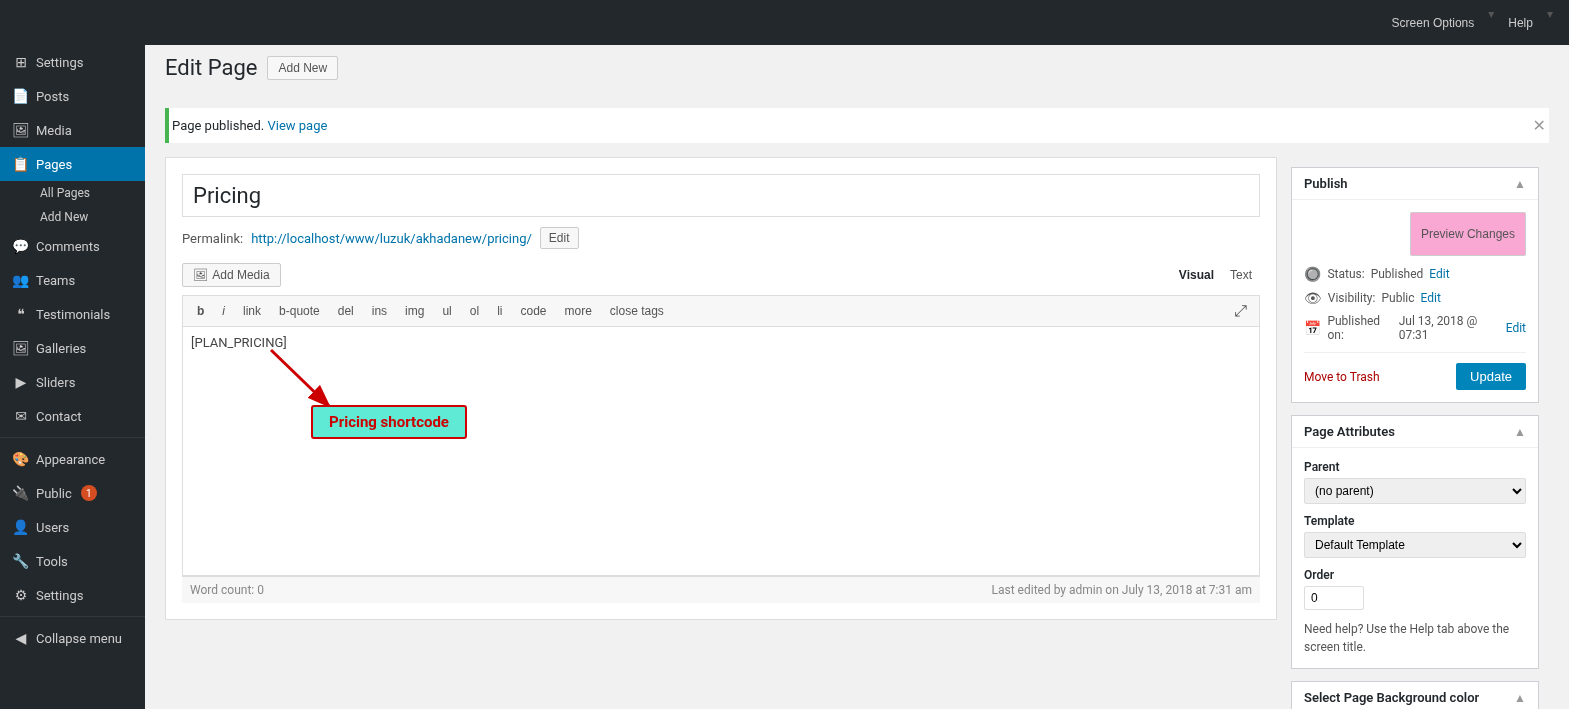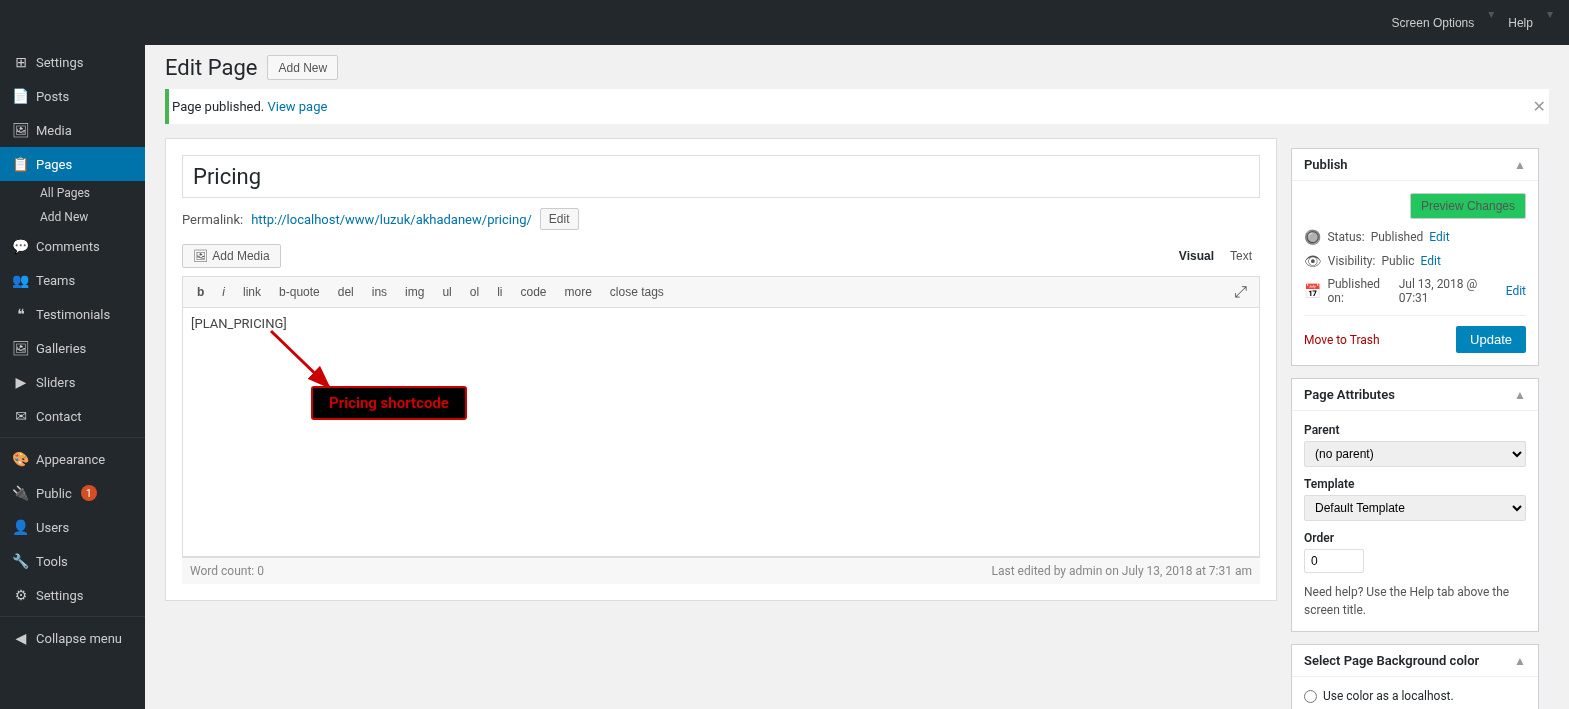--- a/index.html
+++ b/index.html
@@ -20,21 +20,21 @@
     .sidebar-icon { width: 18px; height: 18px; display: flex; align-items: center; justify-content: center; flex-shrink: 0; font-size: 14px; }
     .sidebar-submenu { padding-left: 28px; }
     .sidebar-submenu .sidebar-item { padding: 5px 12px; font-size: 12px; }
     .sidebar-separator { height: 1px; background: #32373c; margin: 4px 0; }
 
     
     .main { flex: 1; overflow-y: auto; padding: 0; background: #f1f1f1; }
     .main-inner { padding: 10px 20px 20px 20px; }
 
     
-    .page-header { display: flex; gap: 10px; margin-bottom: 9px; }
+    .page-header { display: flex; align-items: center; gap: 10px; margin-bottom: 28px; }
     .page-title { font-size: 22px; font-weight: 400; color: #23282d; }
     .add-new-btn { background: #f7f7f7; border: 1px solid #ccc; color: #555; padding: 4px 10px; font-size: 12px; cursor: pointer; border-radius: 2px; }
 
     
     .notice { background: #fff; border-left: 4px solid #46b450; padding: 8px 3px; margin-bottom: 14px; display: flex; align-items: center; justify-content: space-between; font-size: 13px; }
     .notice a { color: #0073aa; text-decoration: none; }
     .notice-close { background: none; border: none; cursor: pointer; color: #999; font-size: 16px; }
 
     
     .editor-container { background: #fff; border: 1px solid #ddd; padding: 16px; margin-bottom: 14px; }
@@ -61,21 +61,21 @@
     
     .right-sidebar { width: 258px; flex-shrink: 0; overflow-y: auto; padding: 10px 10px 10px 0; background: #f1f1f1; }
 
     .meta-box { background: #fff; border: 1px solid #ccd0d4; margin-bottom: 12px; }
     .meta-box-header { background: #fff; border-bottom: 1px solid #eee; padding: 8px 12px; display: flex; align-items: center; justify-content: space-between; cursor: pointer; }
     .meta-box-title { font-weight: 600; font-size: 13px; color: #23282d; }
     .meta-box-toggle { color: #999; font-size: 12px; }
     .meta-box-body { padding: 12px; }
 
     .publish-row { display: flex; align-items: center; justify-content: flex-end; margin-bottom: 10px; }
-    .preview-btn { background: #22c55e; border: 1px solid #ccc; color: #555; padding: 5px 10px; font-size: 12px; cursor: pointer; border-radius: 2px; }
+    .preview-btn { background: #f9a8d4; border: 1px solid #ccc; color: #555; padding: 14px 10px; font-size: 12px; cursor: pointer; border-radius: 2px; }
 
     .publish-meta-item { display: flex; align-items: center; gap: 6px; margin-bottom: 8px; font-size: 12px; color: #555; }
     .publish-meta-item .icon { font-size: 14px; }
     .publish-meta-item a { color: #0073aa; text-decoration: none; font-size: 12px; }
 
     .publish-actions { display: flex; align-items: center; justify-content: space-between; margin-top: 10px; border-top: 1px solid #eee; padding-top: 10px; }
     .trash-link { color: #a00; text-decoration: none; font-size: 12px; }
     .update-btn { background: #0085ba; color: #fff; border: none; padding: 6px 14px; font-size: 13px; cursor: pointer; border-radius: 2px; }
 
     .parent-select, .template-select { width: 100%; border: 1px solid #ddd; padding: 4px 6px; font-size: 12px; border-radius: 2px; }
@@ -249,21 +249,21 @@
 
                 <svg width="160" height="100" style="position:absolute;top:5px;left:30px;">
                   <defs>
                     <marker id="arrowhead" markerWidth="8" markerHeight="6" refX="8" refY="3" orient="auto">
                       <polygon points="0 0, 8 3, 0 6" fill="#cc0000"></polygon>
                     </marker>
                   </defs>
                   <line x1="50" y1="10" x2="110" y2="68" stroke="#cc0000" stroke-width="3" marker-end="url(#arrowhead)"></line>
                 </svg>
 
-                <div style="position:absolute;top:70px;left:120px;border:2px solid #cc0000;color:#cc0000;font-size:15px;font-weight:bold;padding:6px 16px;background:#000000;border-radius:3px;">Pricing shortcode</div>
+                <div style="position:absolute;top:70px;left:120px;border:2px solid #cc0000;color:#cc0000;font-size:15px;font-weight:bold;padding:6px 16px;background:#5eead4;border-radius:3px;">Pricing shortcode</div>
               </div>
             </div>
 
             
             <div class="editor-footer">
               <span>Word count: 0</span>
               <span>Last edited by admin on July 13, 2018 at 7:31 am</span>
             </div>
           </div>
         </div>

